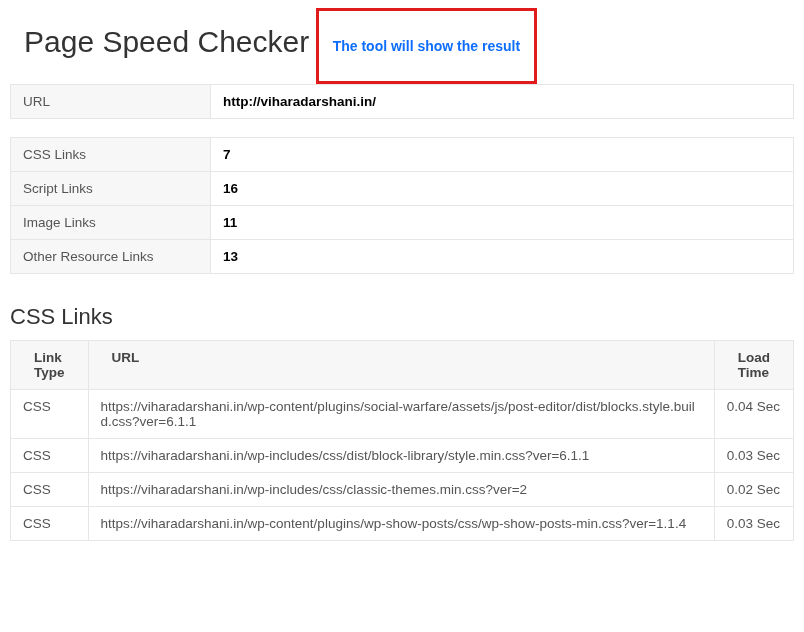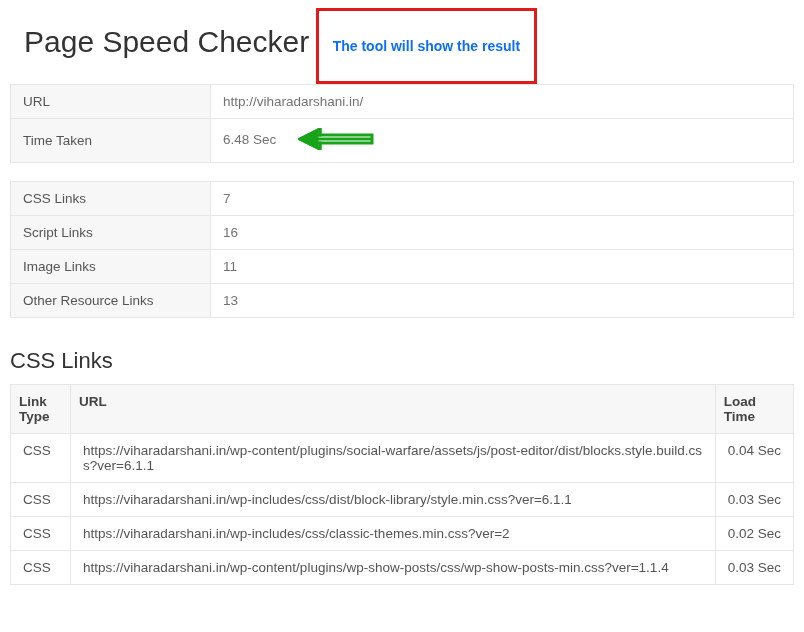--- a/index.html
+++ b/index.html
@@ -42,43 +42,43 @@
     padding: 9px 12px;
     text-align: left;
     vertical-align: middle;
   }
   table.data td.label-cell {
     background: #f7f7f7;
     width: 200px;
     color: #555;
   }
   table.data td.value-cell {
-    color: #737373;
-    font-weight: 400;
+    color: #000000;
+    font-weight: 700;
   }
   .arrow-wrap {
     display: inline-block;
     margin-left: 18px;
     vertical-align: middle;
   }
   h2.section-title {
     font-size: 22px;
     font-weight: 300;
     color: #333;
     margin: 30px 0 10px 0;
   }
   table.list {
     width: 100%;
     border-collapse: collapse;
     font-size: 13.5px;
   }
   table.list th {
     border: 1px solid #e6e6e6;
     background: #f7f7f7;
-    padding: 9px 8px;
+    padding: 9px 23px;
     text-align: left;
     color: #444;
     font-weight: 600;
     vertical-align: top;
   }
   table.list td {
     border: 1px solid #e6e6e6;
     padding: 9px 12px;
     color: #555;
     vertical-align: top;
@@ -98,36 +98,20 @@
   <span class="tip-box">
     <span class="tip-text">The tool will show the result</span>
   </span>
 </div>
 
 <table class="data">
   <tbody>
       <tr>
     <td class="label-cell">URL</td>
     <td class="value-cell">http://viharadarshani.in/</td>
-  </tr>
-  <tr>
-    <td class="label-cell">Time Taken</td>
-    <td class="value-cell">
-      <span>6.48 Sec</span>
-      <span class="arrow-wrap">
-        <svg width="78" height="22" viewBox="0 0 78 22">
-          <g fill="none" stroke="#18a418" stroke-width="3">
-            <line x1="18" y1="11" x2="74" y2="11"></line>
-            <polygon points="2,11 20,2 20,7 20,15 20,20" fill="#18a418" stroke="#18a418" stroke-width="1"></polygon>
-            <polygon points="2,11 22,1 22,7 18,7 18,15 22,15 22,21" fill="none" stroke="#18a418" stroke-width="3"></polygon>
-          </g>
-          <path d="M2 11 L22 1 L22 7 L74 7 L74 15 L22 15 L22 21 Z" fill="none" stroke="#18a418" stroke-width="3" stroke-linejoin="miter"></path>
-        </svg>
-      </span>
-    </td>
   </tr>
 </tbody>
   </table>
 
 <table class="data">
   <tbody>
       <tr>
     <td class="label-cell">CSS Links</td>
     <td class="value-cell">7</td>
   </tr>

